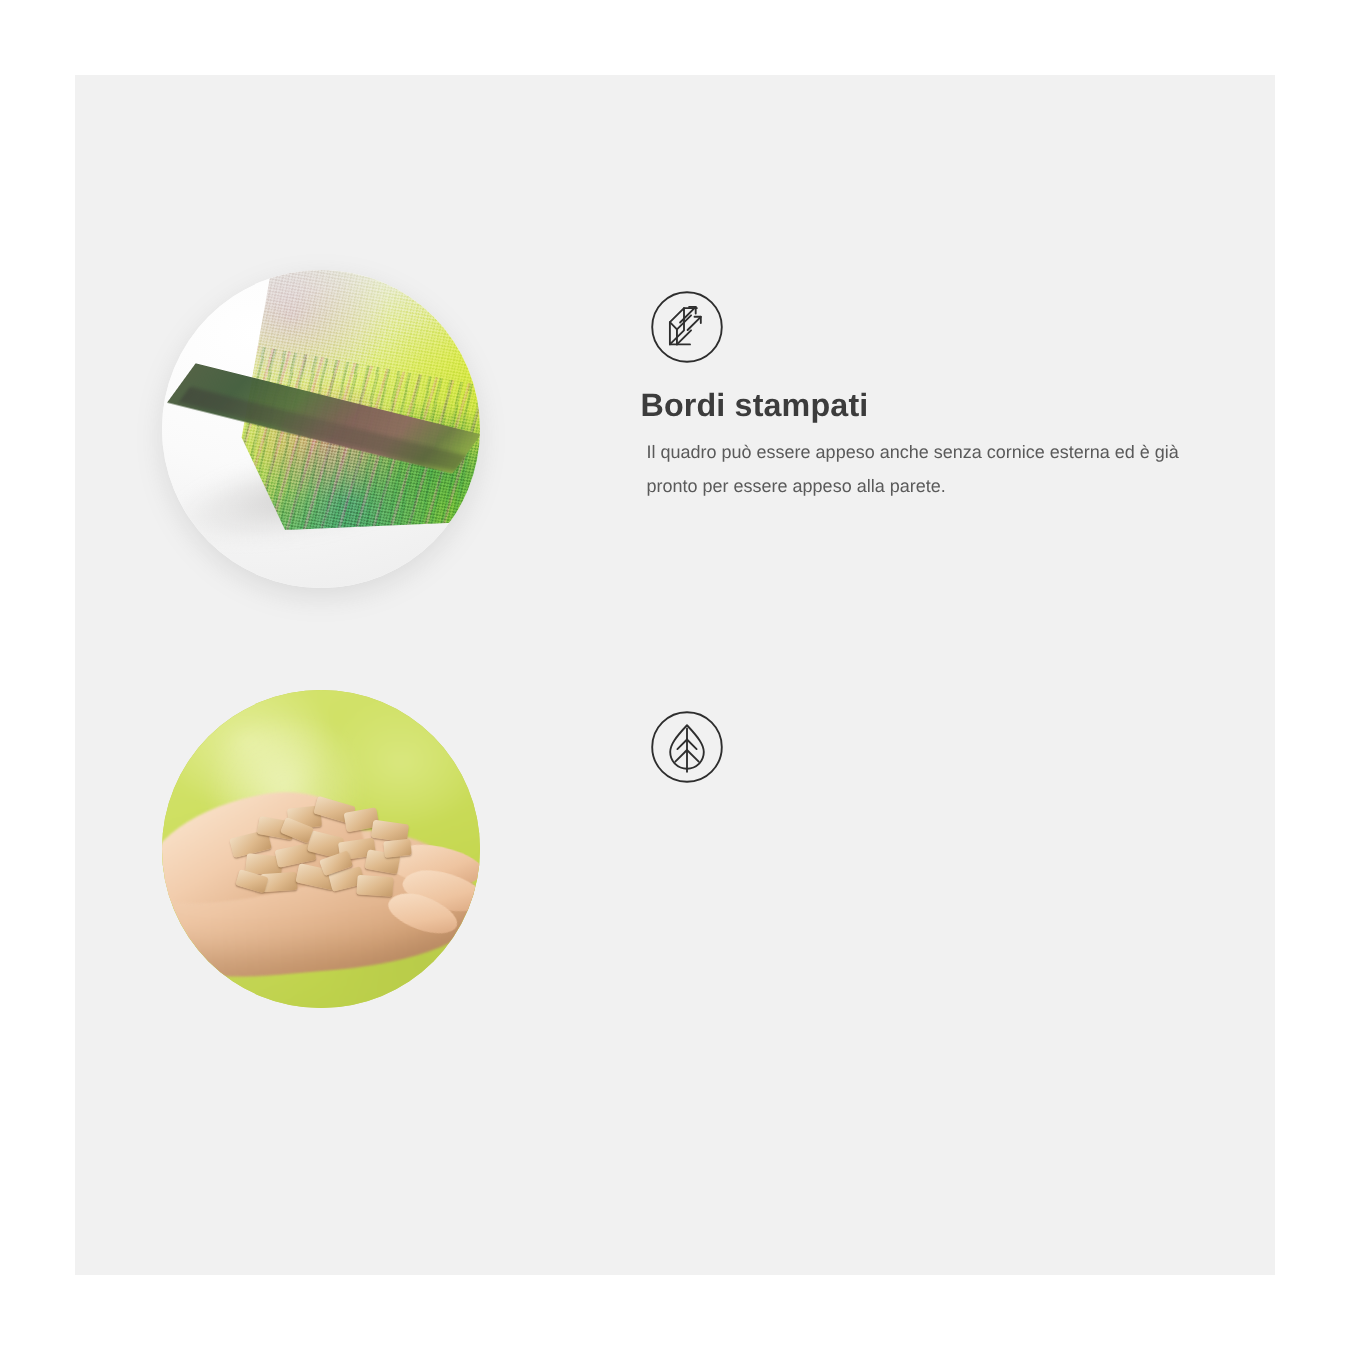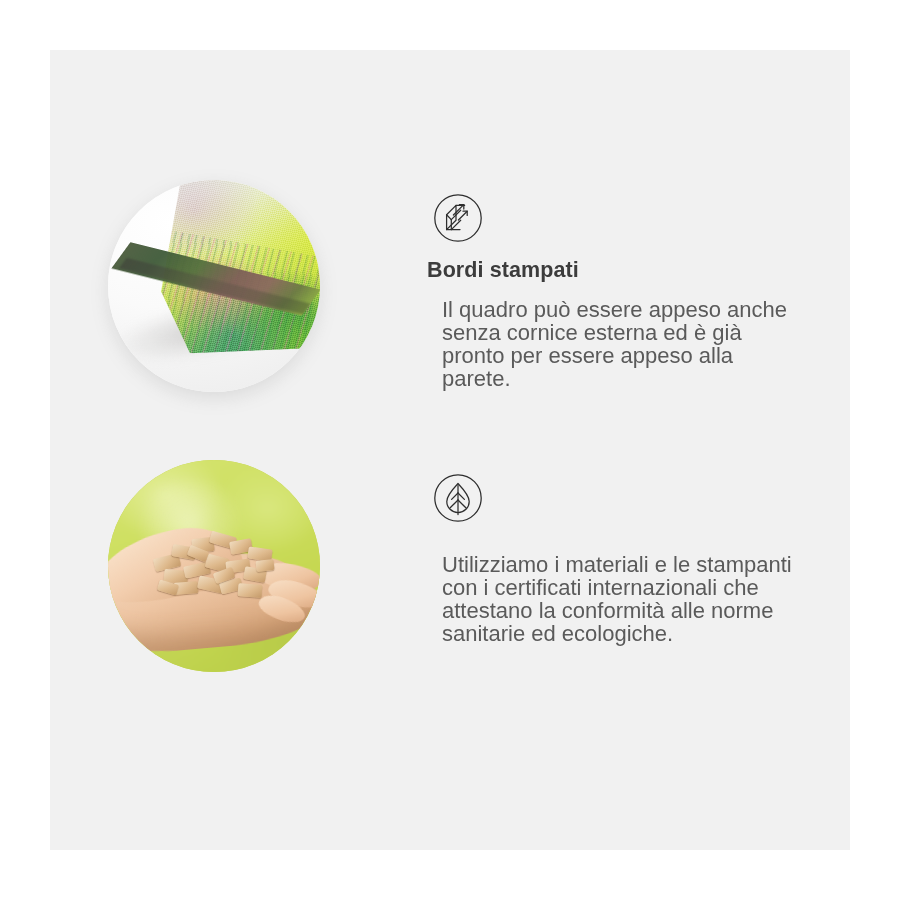--- a/index.html
+++ b/index.html
@@ -242,22 +242,22 @@
     width: 380px;
   }
   .feature-title {
     margin: 0 0 7px 0;
     font-size: 21.5px;
     font-weight: 700;
     color: #3c3c3c;
     letter-spacing: 0.1px;
   }
   .feature-desc {
-    margin: 15px;
-    font-size: 22px;
+    margin: 4px;
+    font-size: 12px;
     line-height: 23px;
     color: #5a5a5a;
     max-width: 370px;
   }
 </style>
 </head>
 <body>
 
 <div class="page">
   <div class="panel">
@@ -342,18 +342,17 @@
             <path d="M25 12.6 L25 41.5"></path>
             <path d="M25 20.0 L18.6 26.4"></path>
             <path d="M25 20.0 L31.4 26.4"></path>
             <path d="M25 27.0 L17.2 34.8"></path>
             <path d="M25 27.0 L32.8 34.8"></path>
           </g>
         </svg>
       </div>
 
       <div class="text-block">
-        <p class="feature-desc">Utilizziamo i materiali e le stampanti con i certificati internazionali che attestano la conformità alle norme sanitarie ed ecologiche.</p>
       </div>
     </div>
 
   </div>
 </div>
 
 </body></html>

